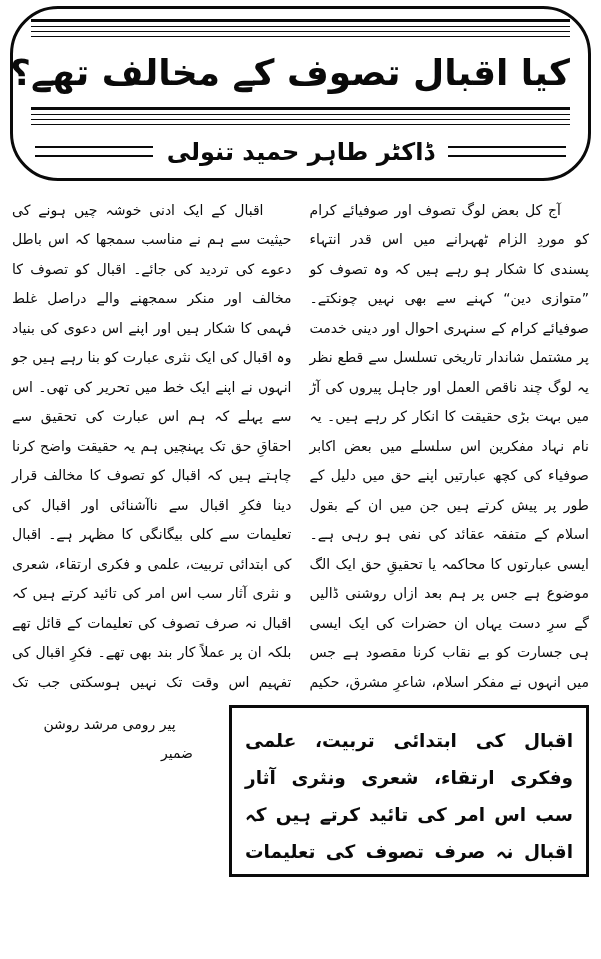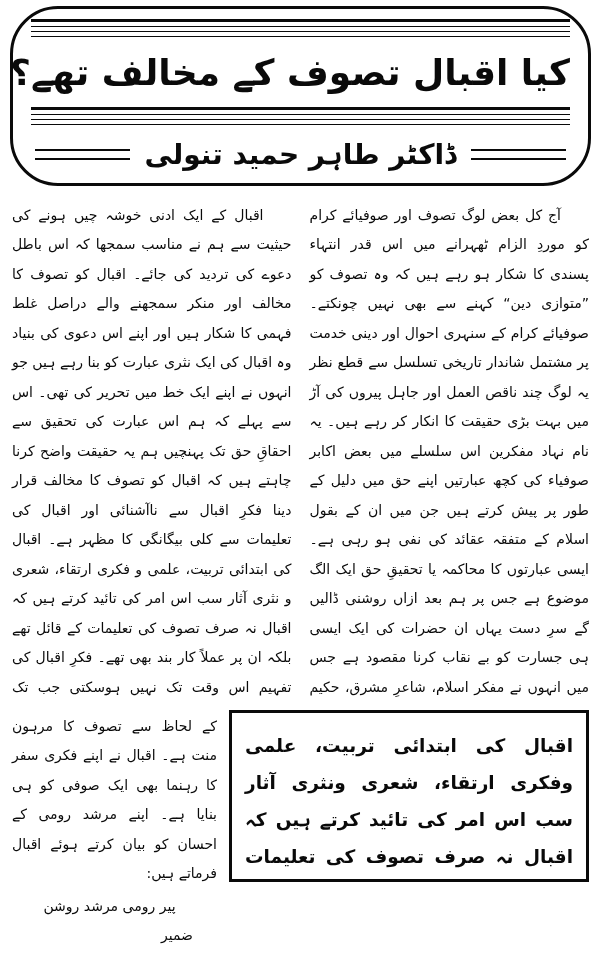--- a/index.html
+++ b/index.html
@@ -23,21 +23,21 @@
     margin:8px 0 6px 0; white-space:nowrap; letter-spacing:-1px;
   }
   .subhead-wrap { display:flex; justify-content:center; margin-top:12px; }
   .subhead {
     border:2.5px solid #0a0a0a; border-radius:999px;
     padding:7px 26px 10px 26px; font-size:17.5px; font-weight:bold;
     white-space:nowrap;
   }
   .byline-row { display:flex; align-items:center; margin-top:13px; padding:0 4px; }
   .byline-rule { flex:1; height:7px; border-top:2.5px solid #0a0a0a; border-bottom:2.5px solid #0a0a0a; }
-  .byline { padding:0 14px; font-size:28px; font-weight:bold; white-space:nowrap; }
+  .byline { padding:0 14px; font-size:24px; font-weight:bold; white-space:nowrap; }
 
   
   .body-cols { display:flex; gap:18px; padding:15px 12px 0 12px; height:505px; overflow:hidden; }
   .col { flex:1; font-size:14px; line-height:29.5px; text-align:justify; }
   .col p { margin:0; }
   .indent { text-indent:28px; }
 
   .bottom-sec { display:flex; gap:12px; padding:0 12px; margin-top:4px; align-items:flex-start; }
   .pullquote {
     width:360px; box-sizing:border-box; height:172px; overflow:hidden;
@@ -85,18 +85,17 @@
     <div class="col">
       <p class="indent">اقبال کے ایک ادنی خوشہ چیں ہونے کی حیثیت سے ہم نے مناسب سمجھا کہ اس باطل دعوے کی تردید کی جائے۔ اقبال کو تصوف کا مخالف اور منکر سمجھنے والے دراصل غلط فہمی کا شکار ہیں اور اپنے اس دعوی کی بنیاد وہ اقبال کی ایک نثری عبارت کو بنا رہے ہیں جو انہوں نے اپنے ایک خط میں تحریر کی تھی۔ اس سے پہلے کہ ہم اس عبارت کی تحقیق سے احقاقِ حق تک پہنچیں ہم یہ حقیقت واضح کرنا چاہتے ہیں کہ اقبال کو تصوف کا مخالف قرار دینا فکرِ اقبال سے ناآشنائی اور اقبال کی تعلیمات سے کلی بیگانگی کا مظہر ہے۔ اقبال کی ابتدائی تربیت، علمی و فکری ارتقاء، شعری و نثری آثار سب اس امر کی تائید کرتے ہیں کہ اقبال نہ صرف تصوف کی تعلیمات کے قائل تھے بلکہ ان پر عملاً کار بند بھی تھے۔ فکرِ اقبال کی تفہیم اس وقت تک نہیں ہوسکتی جب تک تصوف کو بطور ایک واسطہ تفہیم کے نہ استعمال کیا جائے۔ اقبال کا تصورِ خودی اپنی ہیئت، مشمولات اور ابلاغ</p>
     </div>
   </div>
 
   <div class="bottom-sec">
     <div class="pullquote">
       <span>اقبال کی ابتدائی تربیت، علمی وفکری ارتقاء، شعری ونثری آثار سب اس امر کی تائید کرتے ہیں کہ اقبال نہ صرف تصوف کی تعلیمات کے قائل تھے بلکہ ان پر عملاً کار بند بھی تھے</span>
     </div>
     <div class="bottom-left">
-      <p>کے لحاظ سے تصوف کا مرہون منت ہے۔ اقبال نے اپنے فکری سفر کا رہنما بھی ایک صوفی کو ہی بنایا ہے۔ اپنے مرشد رومی کے احسان کو بیان کرتے ہوئے اقبال فرماتے ہیں:</p>
       <div class="verse">پیر رومی مرشد روشن ضمیر</div>
     </div>
   </div>
 
 </div>
 
 </body></html>

